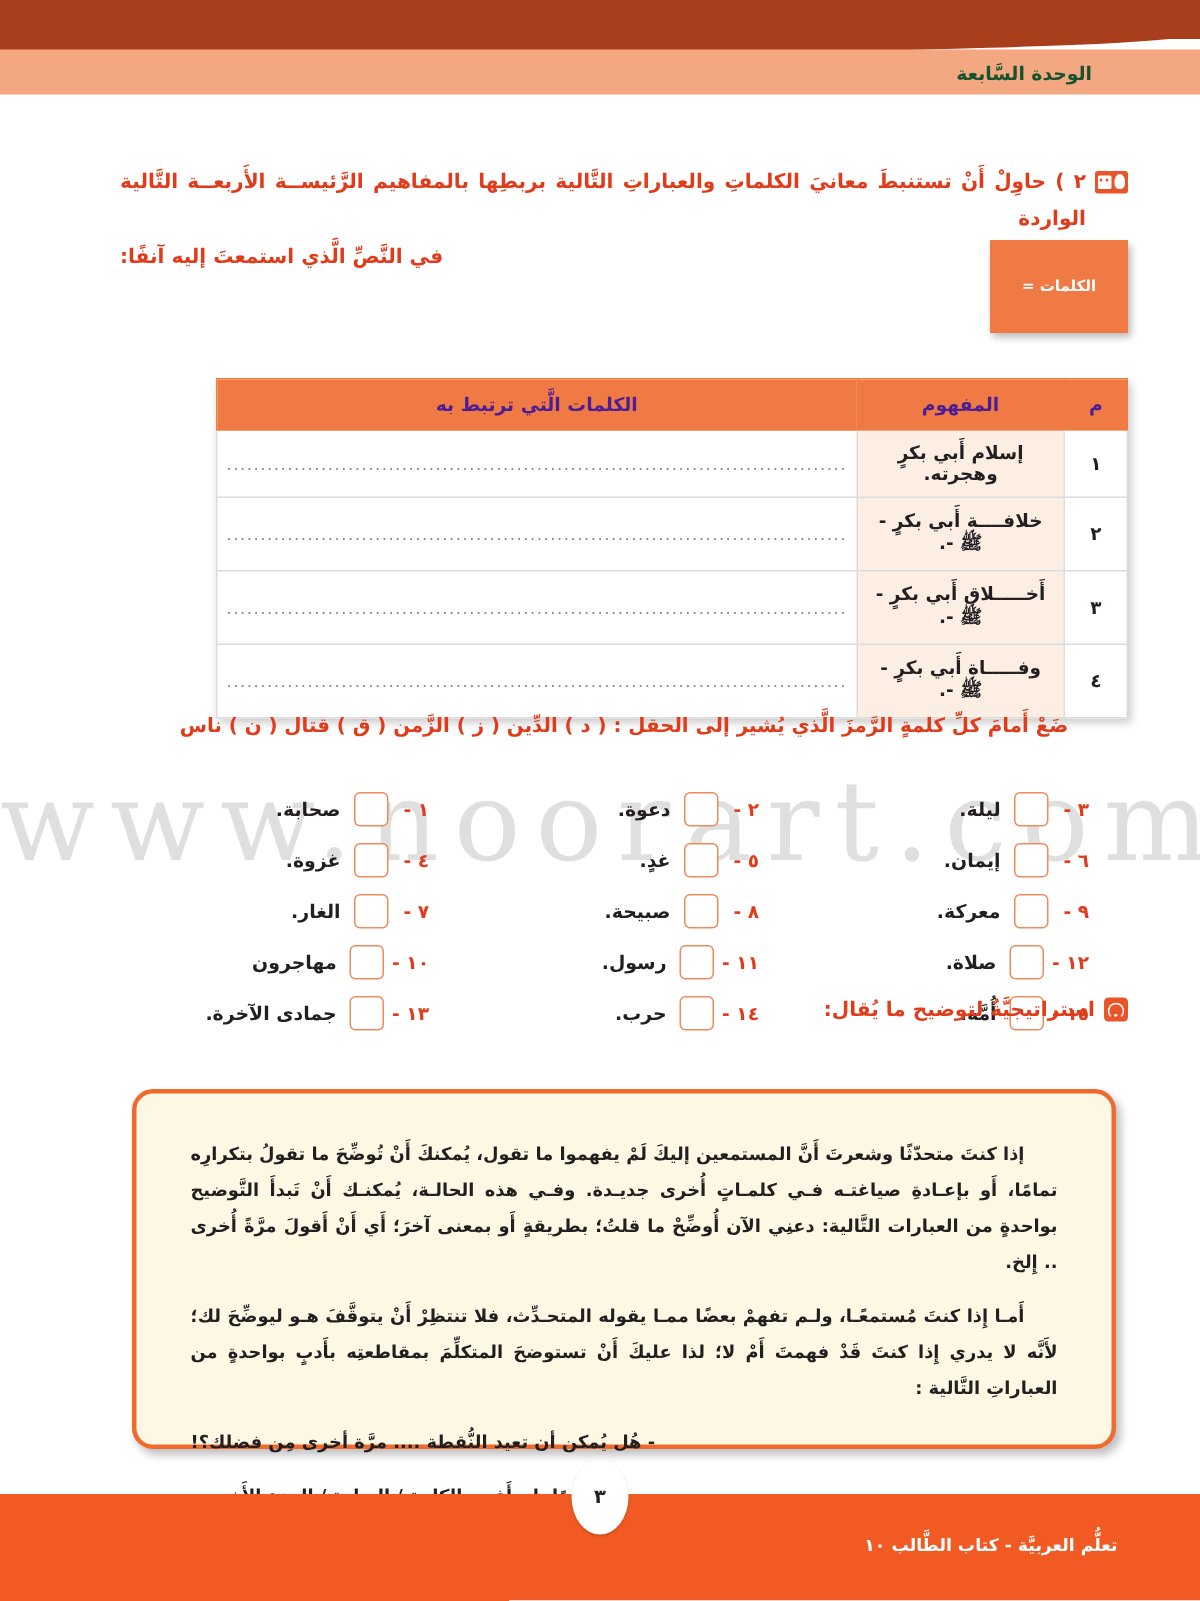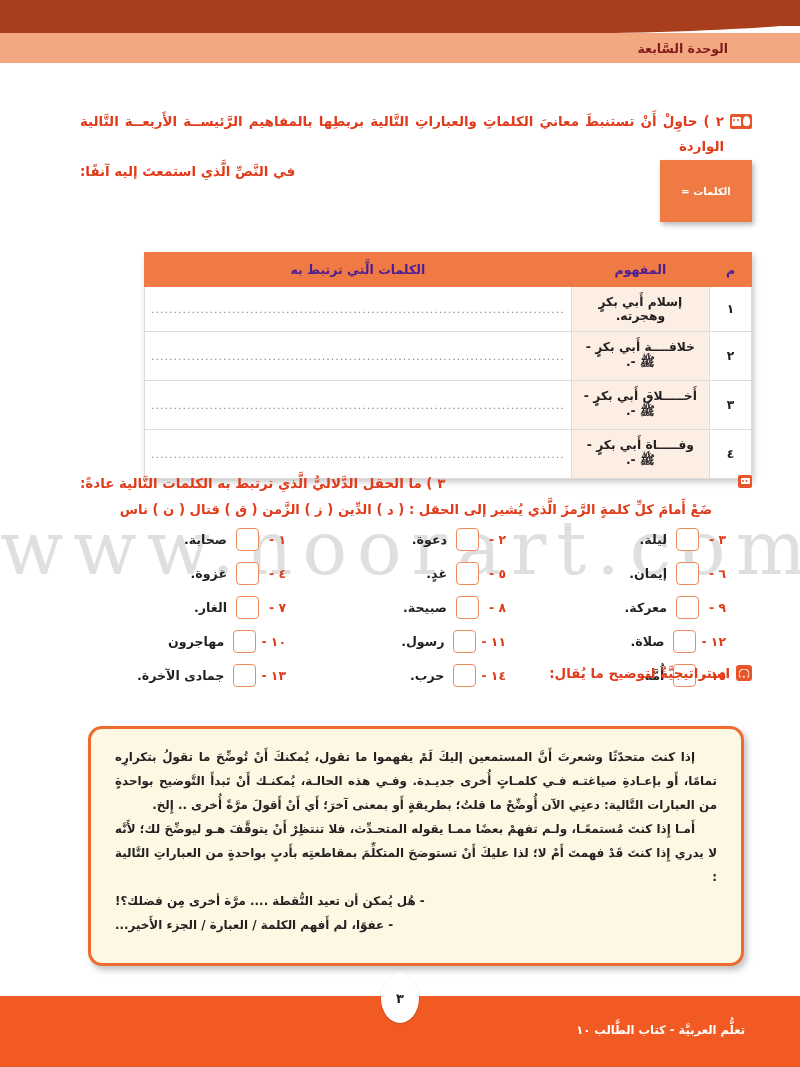--- a/index.html
+++ b/index.html
@@ -20,21 +20,21 @@
     background:#a83e1c;
     border-radius:0 0 60% 0 / 0 0 100% 0;
   }
   .header-band{
     position:absolute;top:33px;left:0;width:800px;height:30px;
     background:#f4a882;
     display:flex;align-items:center;
   }
   .header-band .unit-title{
     margin-right:72px;
-    font-size:12.5px;font-weight:bold;color:#7f1d1d;
+    font-size:12.5px;font-weight:bold;color:#14532d;
     letter-spacing:.3px;
   }
 
   
   .watermark{
     position:absolute;top:505px;left:0;width:800px;
     text-align:center;
     font-family:"DejaVu Serif","Liberation Serif",serif;
     font-size:74px;letter-spacing:10px;
     color:rgba(140,140,140,.28);
@@ -166,21 +166,21 @@
   #strategy-box{
     position:absolute;top:726px;right:56px;width:656px;height:240px;
     background:#fdf8e3;
     border:3px solid #ef6a2d;
     border-radius:14px;
     box-shadow:3px 4px 6px rgba(0,0,0,.25);
     padding:16px 24px 12px 24px;
     box-sizing:border-box;
     font-size:11.9px;color:#231f20;line-height:2.02;font-weight:bold;
   }
-  #strategy-box p{margin:0;text-align:justify;text-justify:inter-word;}
+  #strategy-box p{margin:12px;text-align:justify;text-justify:inter-word;}
   #strategy-box p.indent{text-indent:22px;}
   #strategy-box p.bullet{text-align:left;}
 
   
   .footer-band{
     position:absolute;bottom:0;left:0;width:800px;height:71px;
     background:#f15a22;
   }
   .footer-text{
     position:absolute;bottom:30px;right:55px;
@@ -248,24 +248,20 @@
     </tr>
     <tr>
       <td class="c-num">٤</td>
       <td class="c-concept">وفـــــاة أَبي بكرٍ - ﷺ -.</td>
       <td class="c-blank">............................................................................................</td>
     </tr>
   </tbody>
 </table>
 
 <div id="q3-block">
-  <div class="q-row">
-    <span class="q-icon-sm"></span>
-    <span class="q-text">٣ ) ما الحقل الدَّلاليُّ الَّذي ترتبط به الكلمات التَّالية عادةً:</span>
-  </div>
   <div class="q-sub">ضَعْ أَمامَ كلِّ كلمةٍ الرَّمزَ الَّذي يُشير إلى الحقل : ( د ) الدِّين ( ز ) الزَّمن ( ق ) قتال ( ن ) ناس</div>
 </div>
 
 <div id="item-grid">
   <div class="grid-item">
     <span class="num">٣ -</span>
     <span class="box"></span>
     <span class="word">ليلة.</span>
   </div>
   <div class="grid-item">

